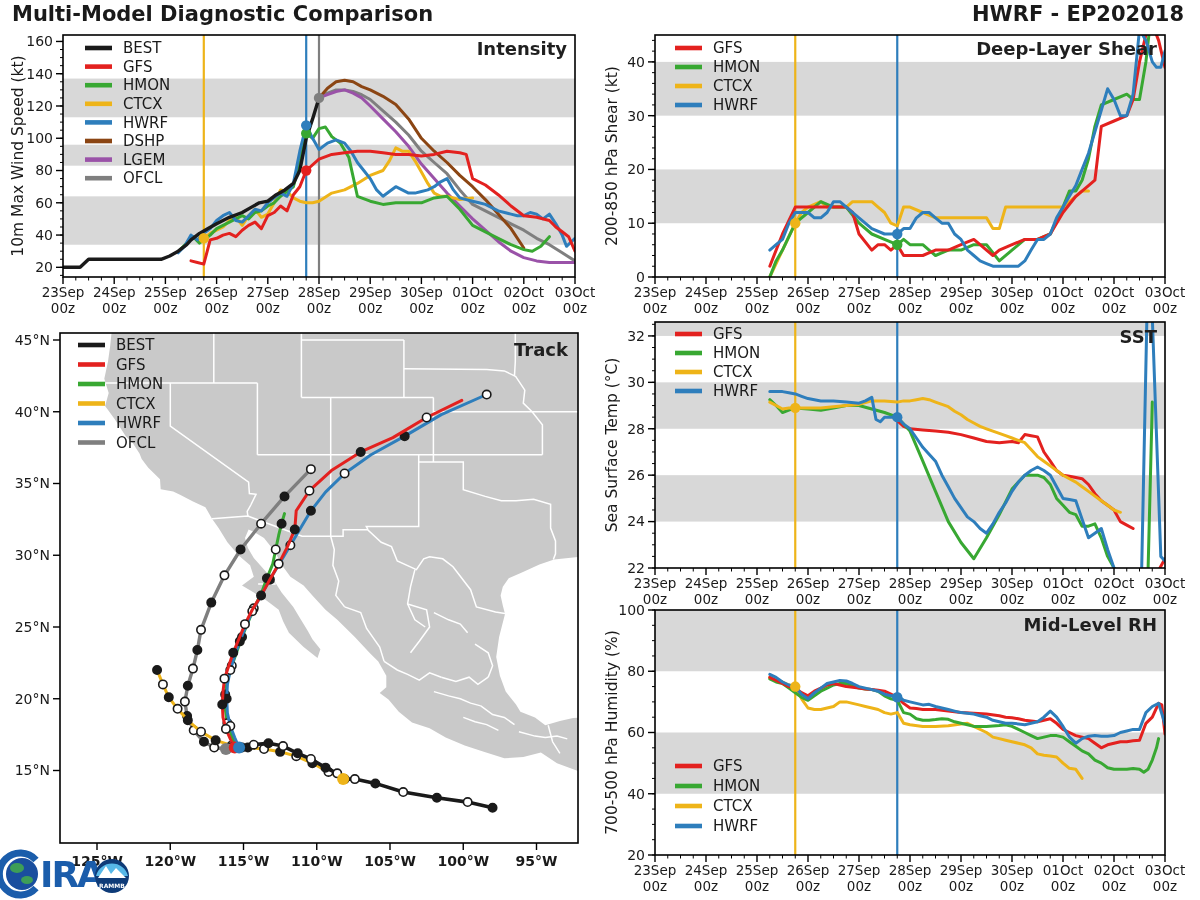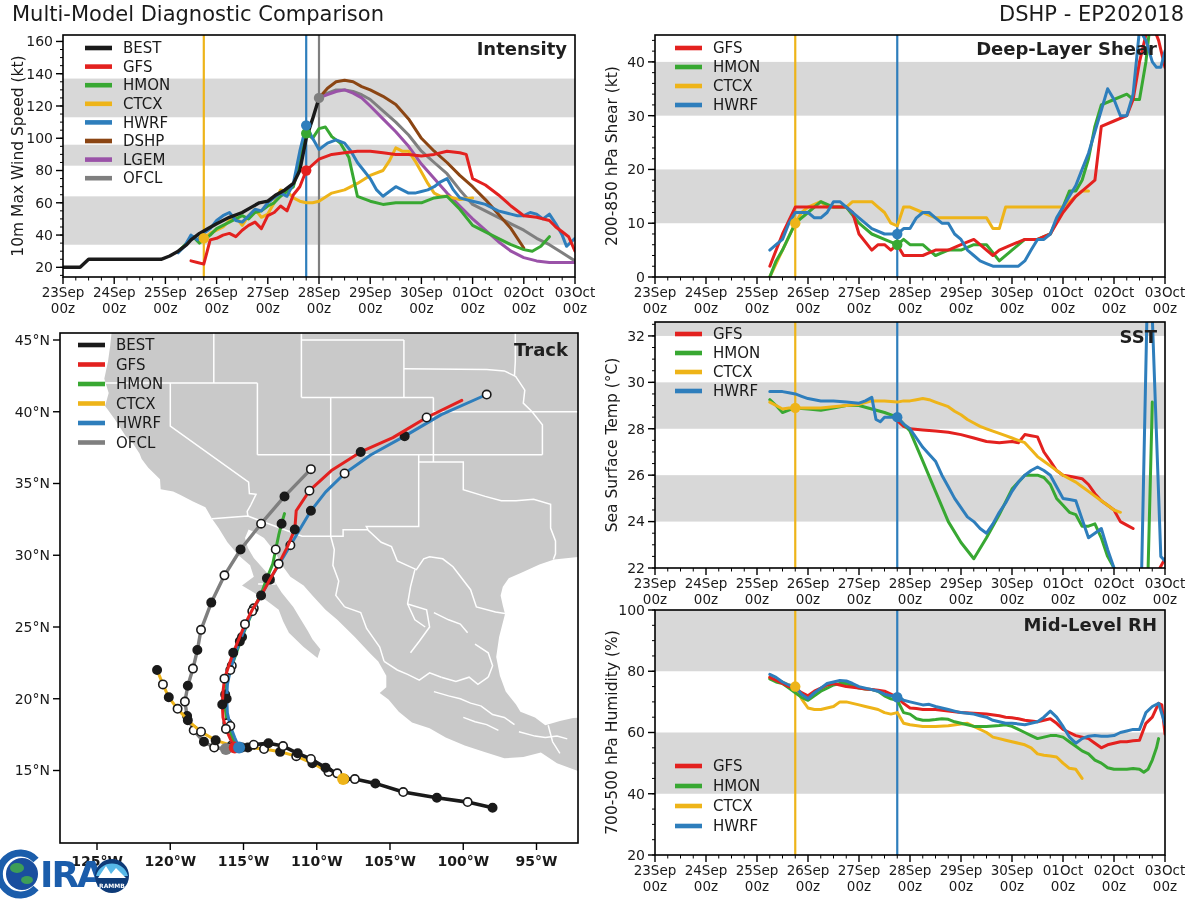--- a/index.html
+++ b/index.html
@@ -1,28 +1,28 @@
 <!DOCTYPE html>
 <html><head>
 <meta charset="utf-8">
 <style>
   html,body{margin:0;padding:0;background:#ffffff;}
   .stage{position:relative;width:1200px;height:900px;background:#ffffff;
          font-family:"DejaVu Sans","Liberation Sans",sans-serif;overflow:hidden;}
-  .hdr{position:absolute;top:2px;font-weight:normal;font-size:21px;color:#1a1a1a;}
+  .hdr{position:absolute;top:2px;font-weight:bold;font-size:21px;color:#1a1a1a;}
   #main-title{left:12px;}
   #storm-title{right:16px;}
   svg text{font-family:"DejaVu Sans","Liberation Sans",sans-serif;}
 </style>
 </head>
 <body>
 
 <div class="stage">
   <div id="main-title" class="hdr">Multi-Model Diagnostic Comparison</div>
-  <div id="storm-title" class="hdr">DSHP - EP202018</div>
+  <div id="storm-title" class="hdr">HWRF - EP202018</div>
   <svg id="fig" width="1200" height="900" viewBox="0 0 1200 900">
       <g>
         <clipPath id="clip-intensity">
           <rect x="63" y="35" width="512" height="242"></rect>
         </clipPath>
         <rect x="63" y="196.33333333333334" width="512" height="48.400000000000006" fill="#d8d8d8"></rect>
         <rect x="63" y="144.70666666666668" width="512" height="20.97333333333333" fill="#d8d8d8"></rect>
         <rect x="63" y="78.56" width="512" height="38.72" fill="#d8d8d8"></rect>
         <line x1="203.8" y1="35" x2="203.8" y2="277" stroke="#eeb419" stroke-width="2.2"></line>
         <line x1="306.2" y1="35" x2="306.2" y2="277" stroke="#2e7ebc" stroke-width="2.2"></line>

